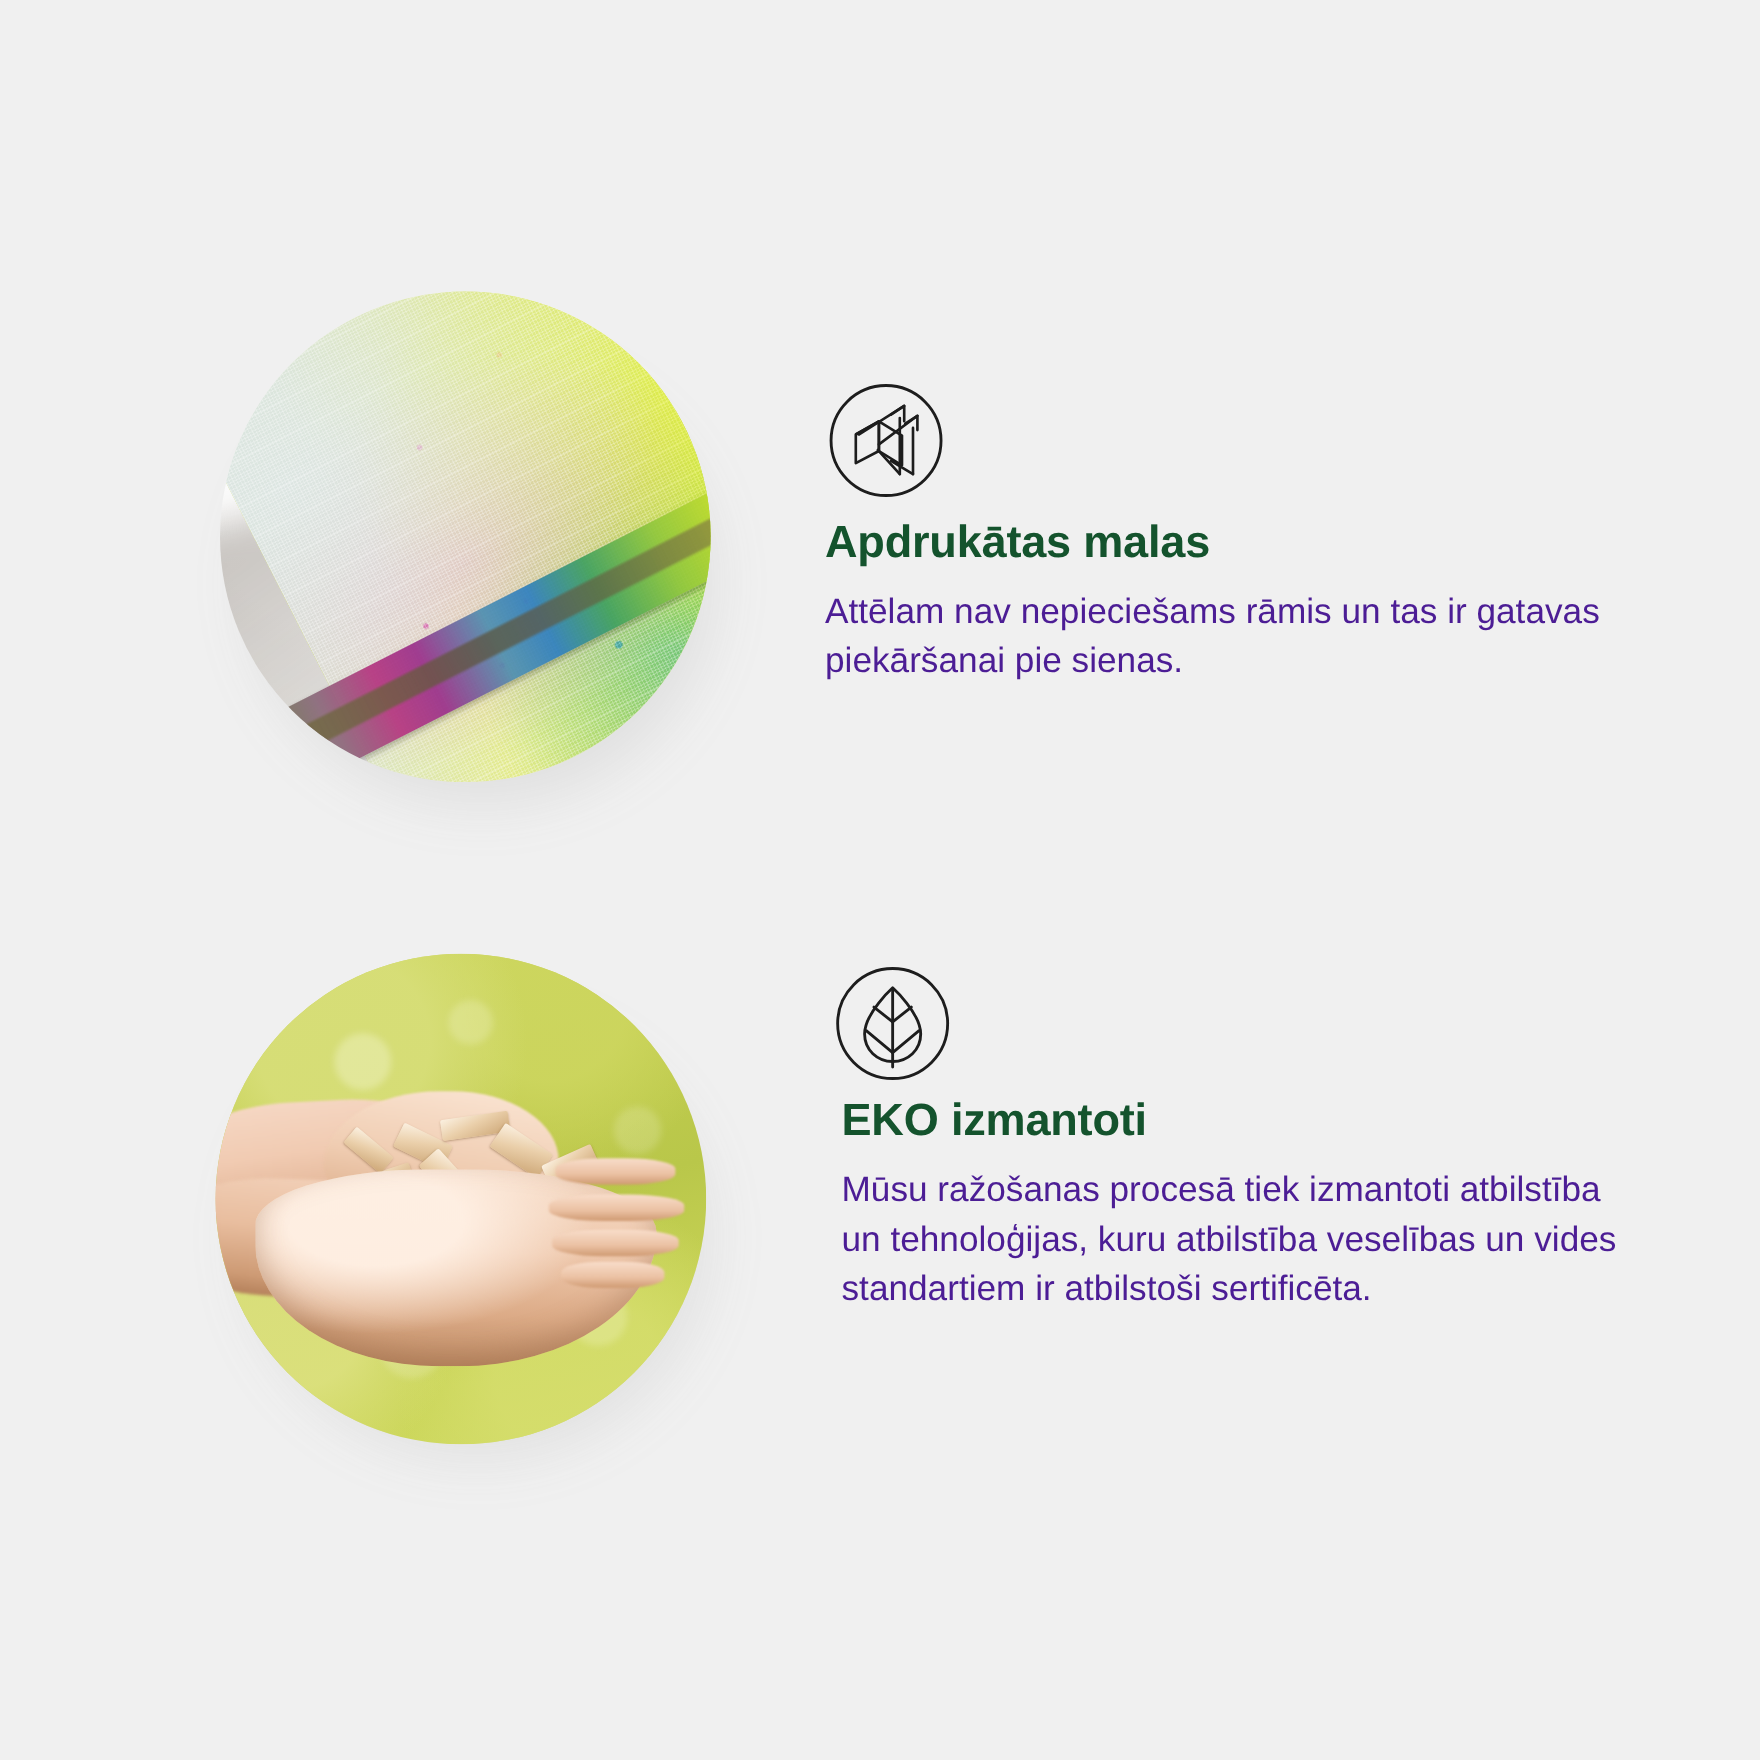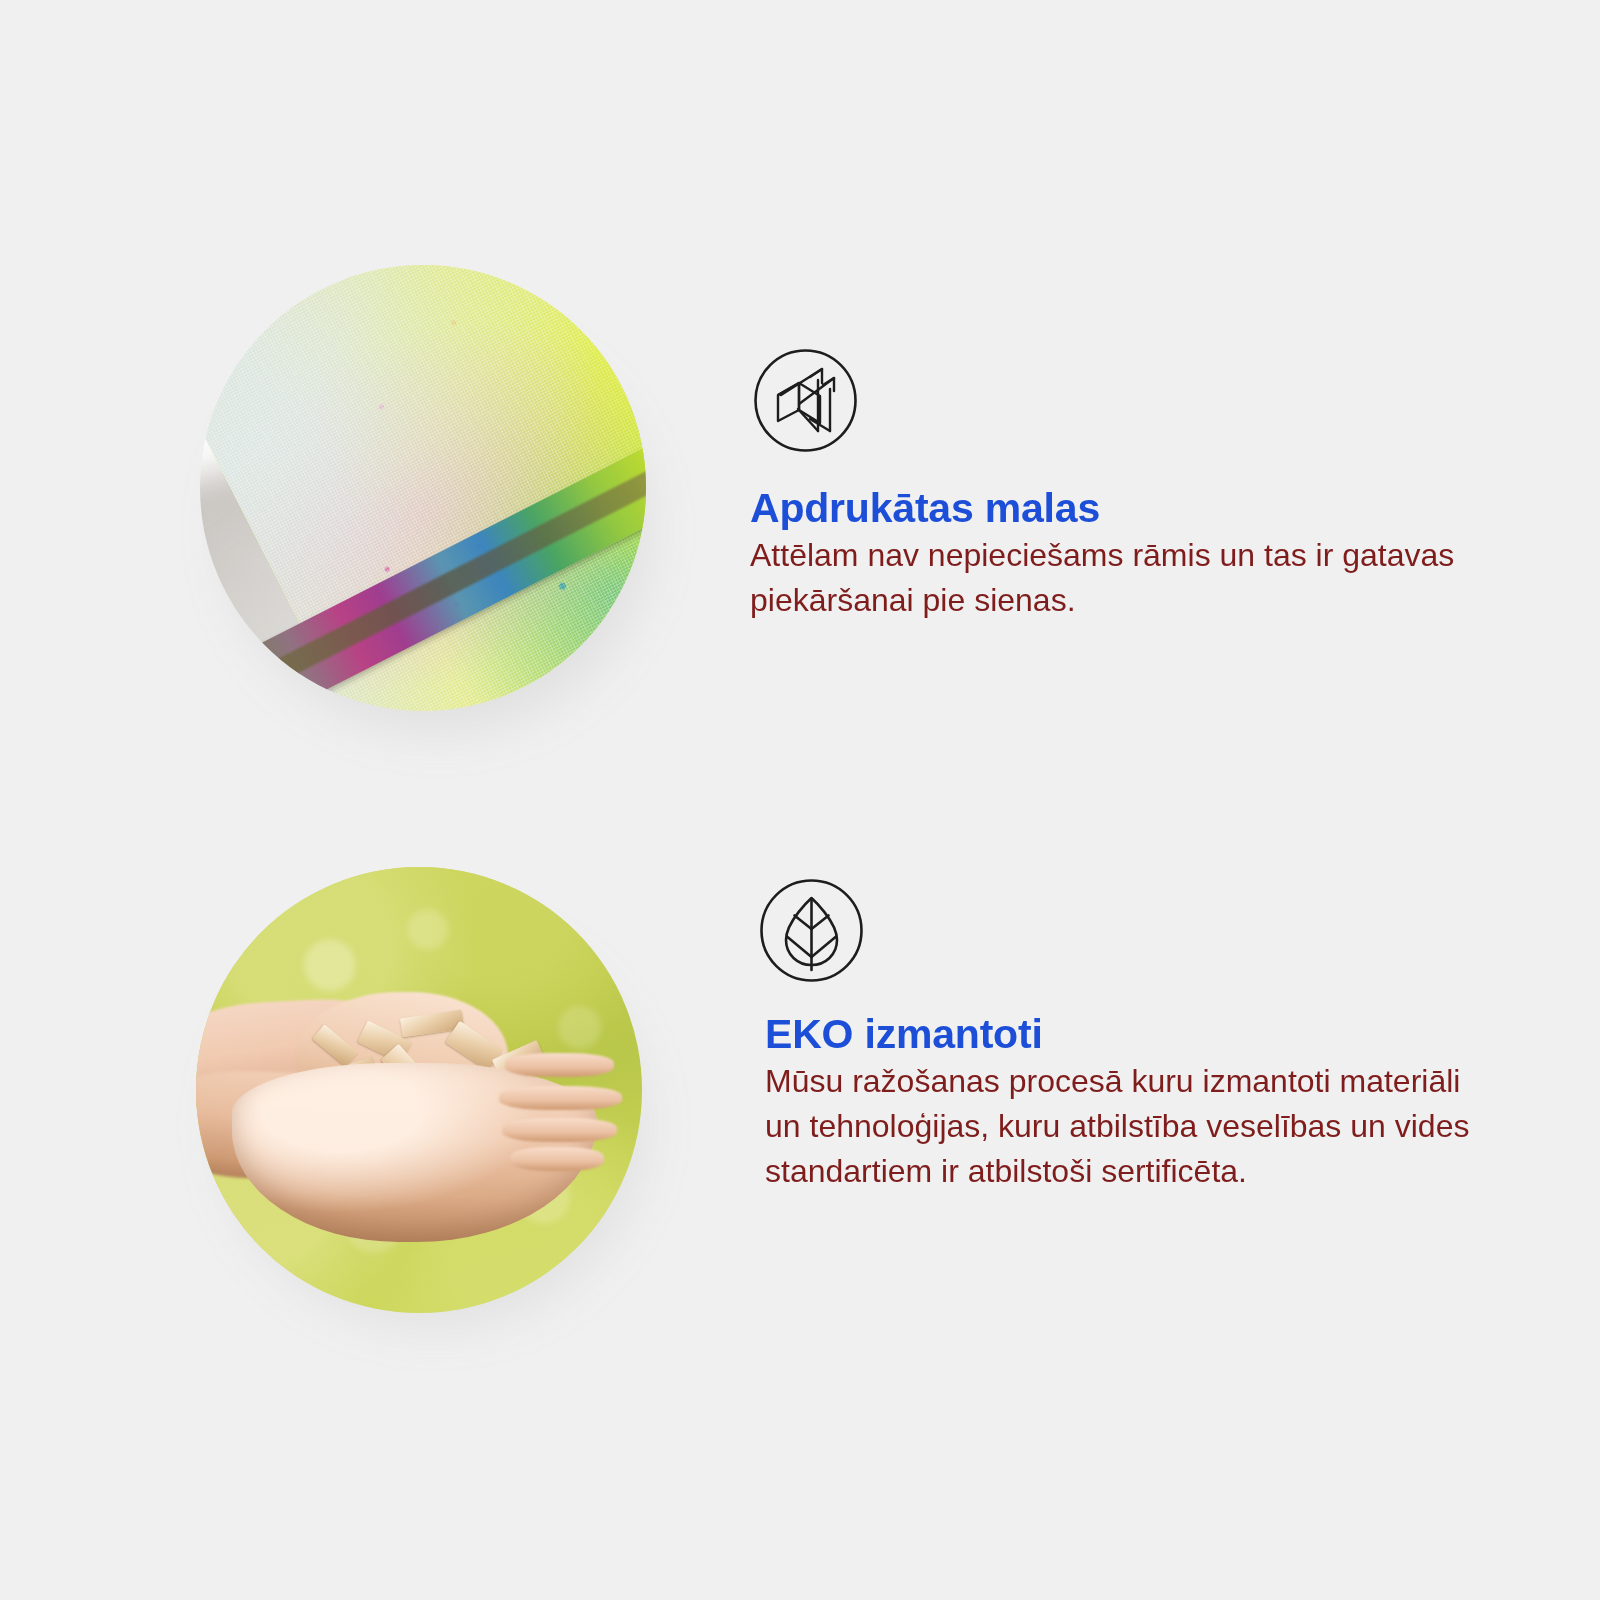--- a/index.html
+++ b/index.html
@@ -273,30 +273,29 @@
     width: 107px;
     height: 107px;
   }
   .icon-circle svg { display: block; width: 107px; height: 107px; }
 
   
   .feature-title {
     position: absolute;
     font-size: 41px;
     font-weight: 700;
-    color: #1d4ed8;
+    color: #14532d;
     letter-spacing: -0.2px;
     white-space: nowrap;
-    margin-top: 16px;
   }
   .feature-desc {
     position: absolute;
     font-size: 32px;
     font-weight: 400;
-    color: #7f1d1d;
+    color: #4c1d95;
     line-height: 45px;
     letter-spacing: 0px;
   }
 </style>
 </head>
 <body>
 
 <div class="page">
 
   <div class="feature">
@@ -384,16 +383,16 @@
 
         <path d="M53.5 52 L36.5 38.5" stroke="#1d1d1d" stroke-width="2.6" stroke-linecap="round"></path>
         <path d="M53.5 52 L70.5 38.5" stroke="#1d1d1d" stroke-width="2.6" stroke-linecap="round"></path>
         <path d="M53.5 80 L29.5 60" stroke="#1d1d1d" stroke-width="2.6" stroke-linecap="round"></path>
         <path d="M53.5 80 L77.5 60" stroke="#1d1d1d" stroke-width="2.6" stroke-linecap="round"></path>
       </svg>
     </div>
 
     <div class="feature-title" style="left:765px; top:995px;">EKO izmantoti</div>
 
-    <div class="feature-desc" style="left:765px; top:1059px; width:712px;">Mūsu ražošanas procesā kuru izmantoti materiāli un tehnoloģijas, kuru atbilstība veselības un vides standartiem ir atbilstoši sertificēta.</div>
+    <div class="feature-desc" style="left:765px; top:1059px; width:712px;">Mūsu ražošanas procesā tiek izmantoti atbilstība un tehnoloģijas, kuru atbilstība veselības un vides standartiem ir atbilstoši sertificēta.</div>
   </div>
 
 </div>
 
 </body></html>

